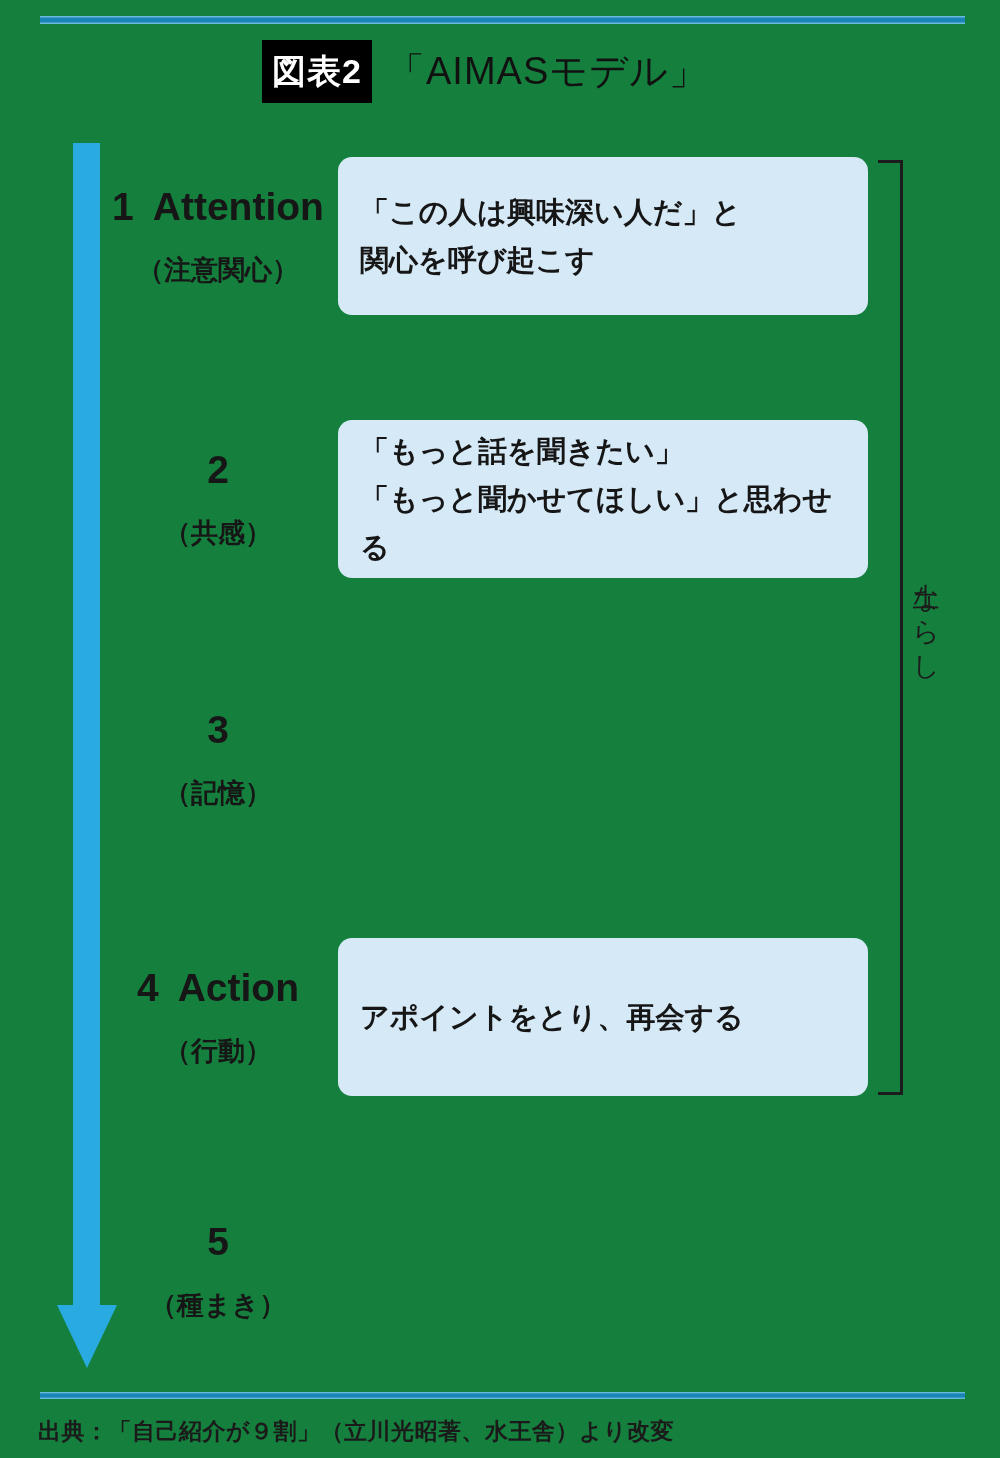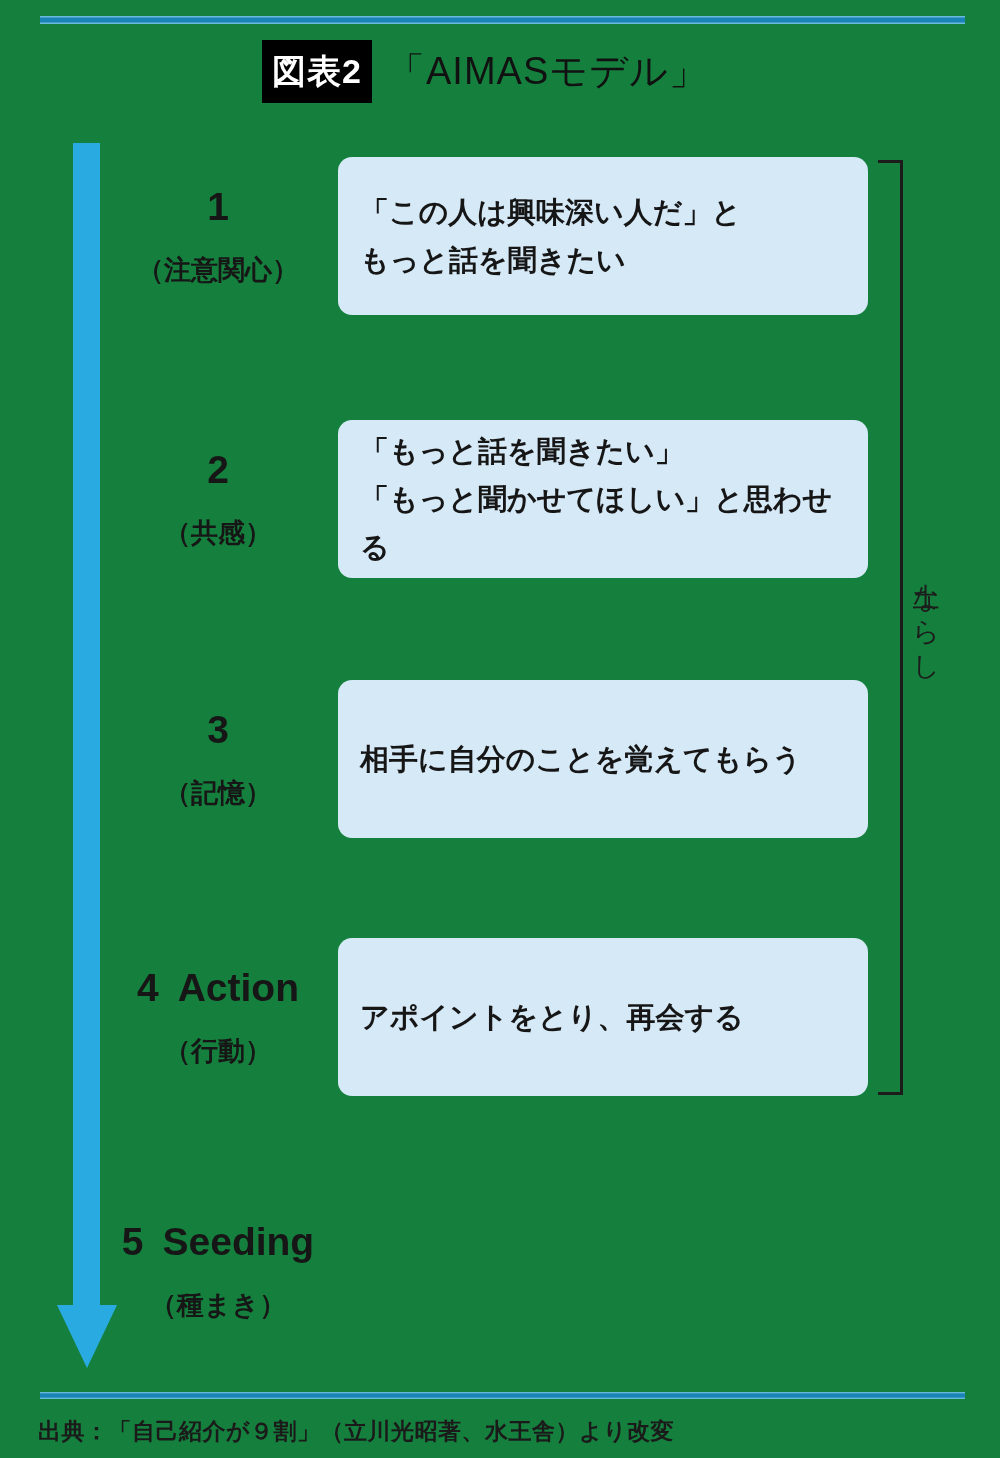--- a/index.html
+++ b/index.html
@@ -187,26 +187,27 @@
     <div class="fig-title">「AIMASモデル」</div>
   </div>
 
   <div class="arrow-shaft"></div>
   <div class="arrow-head"></div>
 
   <div class="step step-1">
     <div class="step-label">
       <div class="step-name-line">
         <span>1</span>
+        <span>Attention</span>
       </div>
       <div class="step-kana">（注意関心）</div>
     </div>
     <div class="step-box">
       <div class="step-desc">「この人は興味深い人だ」と
-もっと話を聞きたい</div>
+関心を呼び起こす</div>
     </div>
   </div>
 
   <div class="step step-2">
     <div class="step-label">
       <div class="step-name-line">
         <span>2</span>
       </div>
       <div class="step-kana">（共感）</div>
     </div>
@@ -216,43 +217,39 @@
     </div>
   </div>
 
   <div class="step step-3">
     <div class="step-label">
       <div class="step-name-line">
         <span>3</span>
       </div>
       <div class="step-kana">（記憶）</div>
     </div>
-    <div class="step-box">
-      <div class="step-desc">相手に自分のことを覚えてもらう</div>
-    </div>
   </div>
 
   <div class="step step-4">
     <div class="step-label">
       <div class="step-name-line">
         <span>4</span>
         <span>Action</span>
       </div>
       <div class="step-kana">（行動）</div>
     </div>
     <div class="step-box">
       <div class="step-desc">アポイントをとり、再会する</div>
     </div>
   </div>
 
   <div class="step step-5">
     <div class="step-label">
       <div class="step-name-line">
         <span>5</span>
-        <span>Seeding</span>
       </div>
       <div class="step-kana">（種まき）</div>
     </div>
   </div>
 
   <div class="bracket-line"></div>
   <div class="bracket-tick bracket-tick-top"></div>
   <div class="bracket-tick bracket-tick-bottom"></div>
   <div class="bracket-label">土ならし</div>
 

